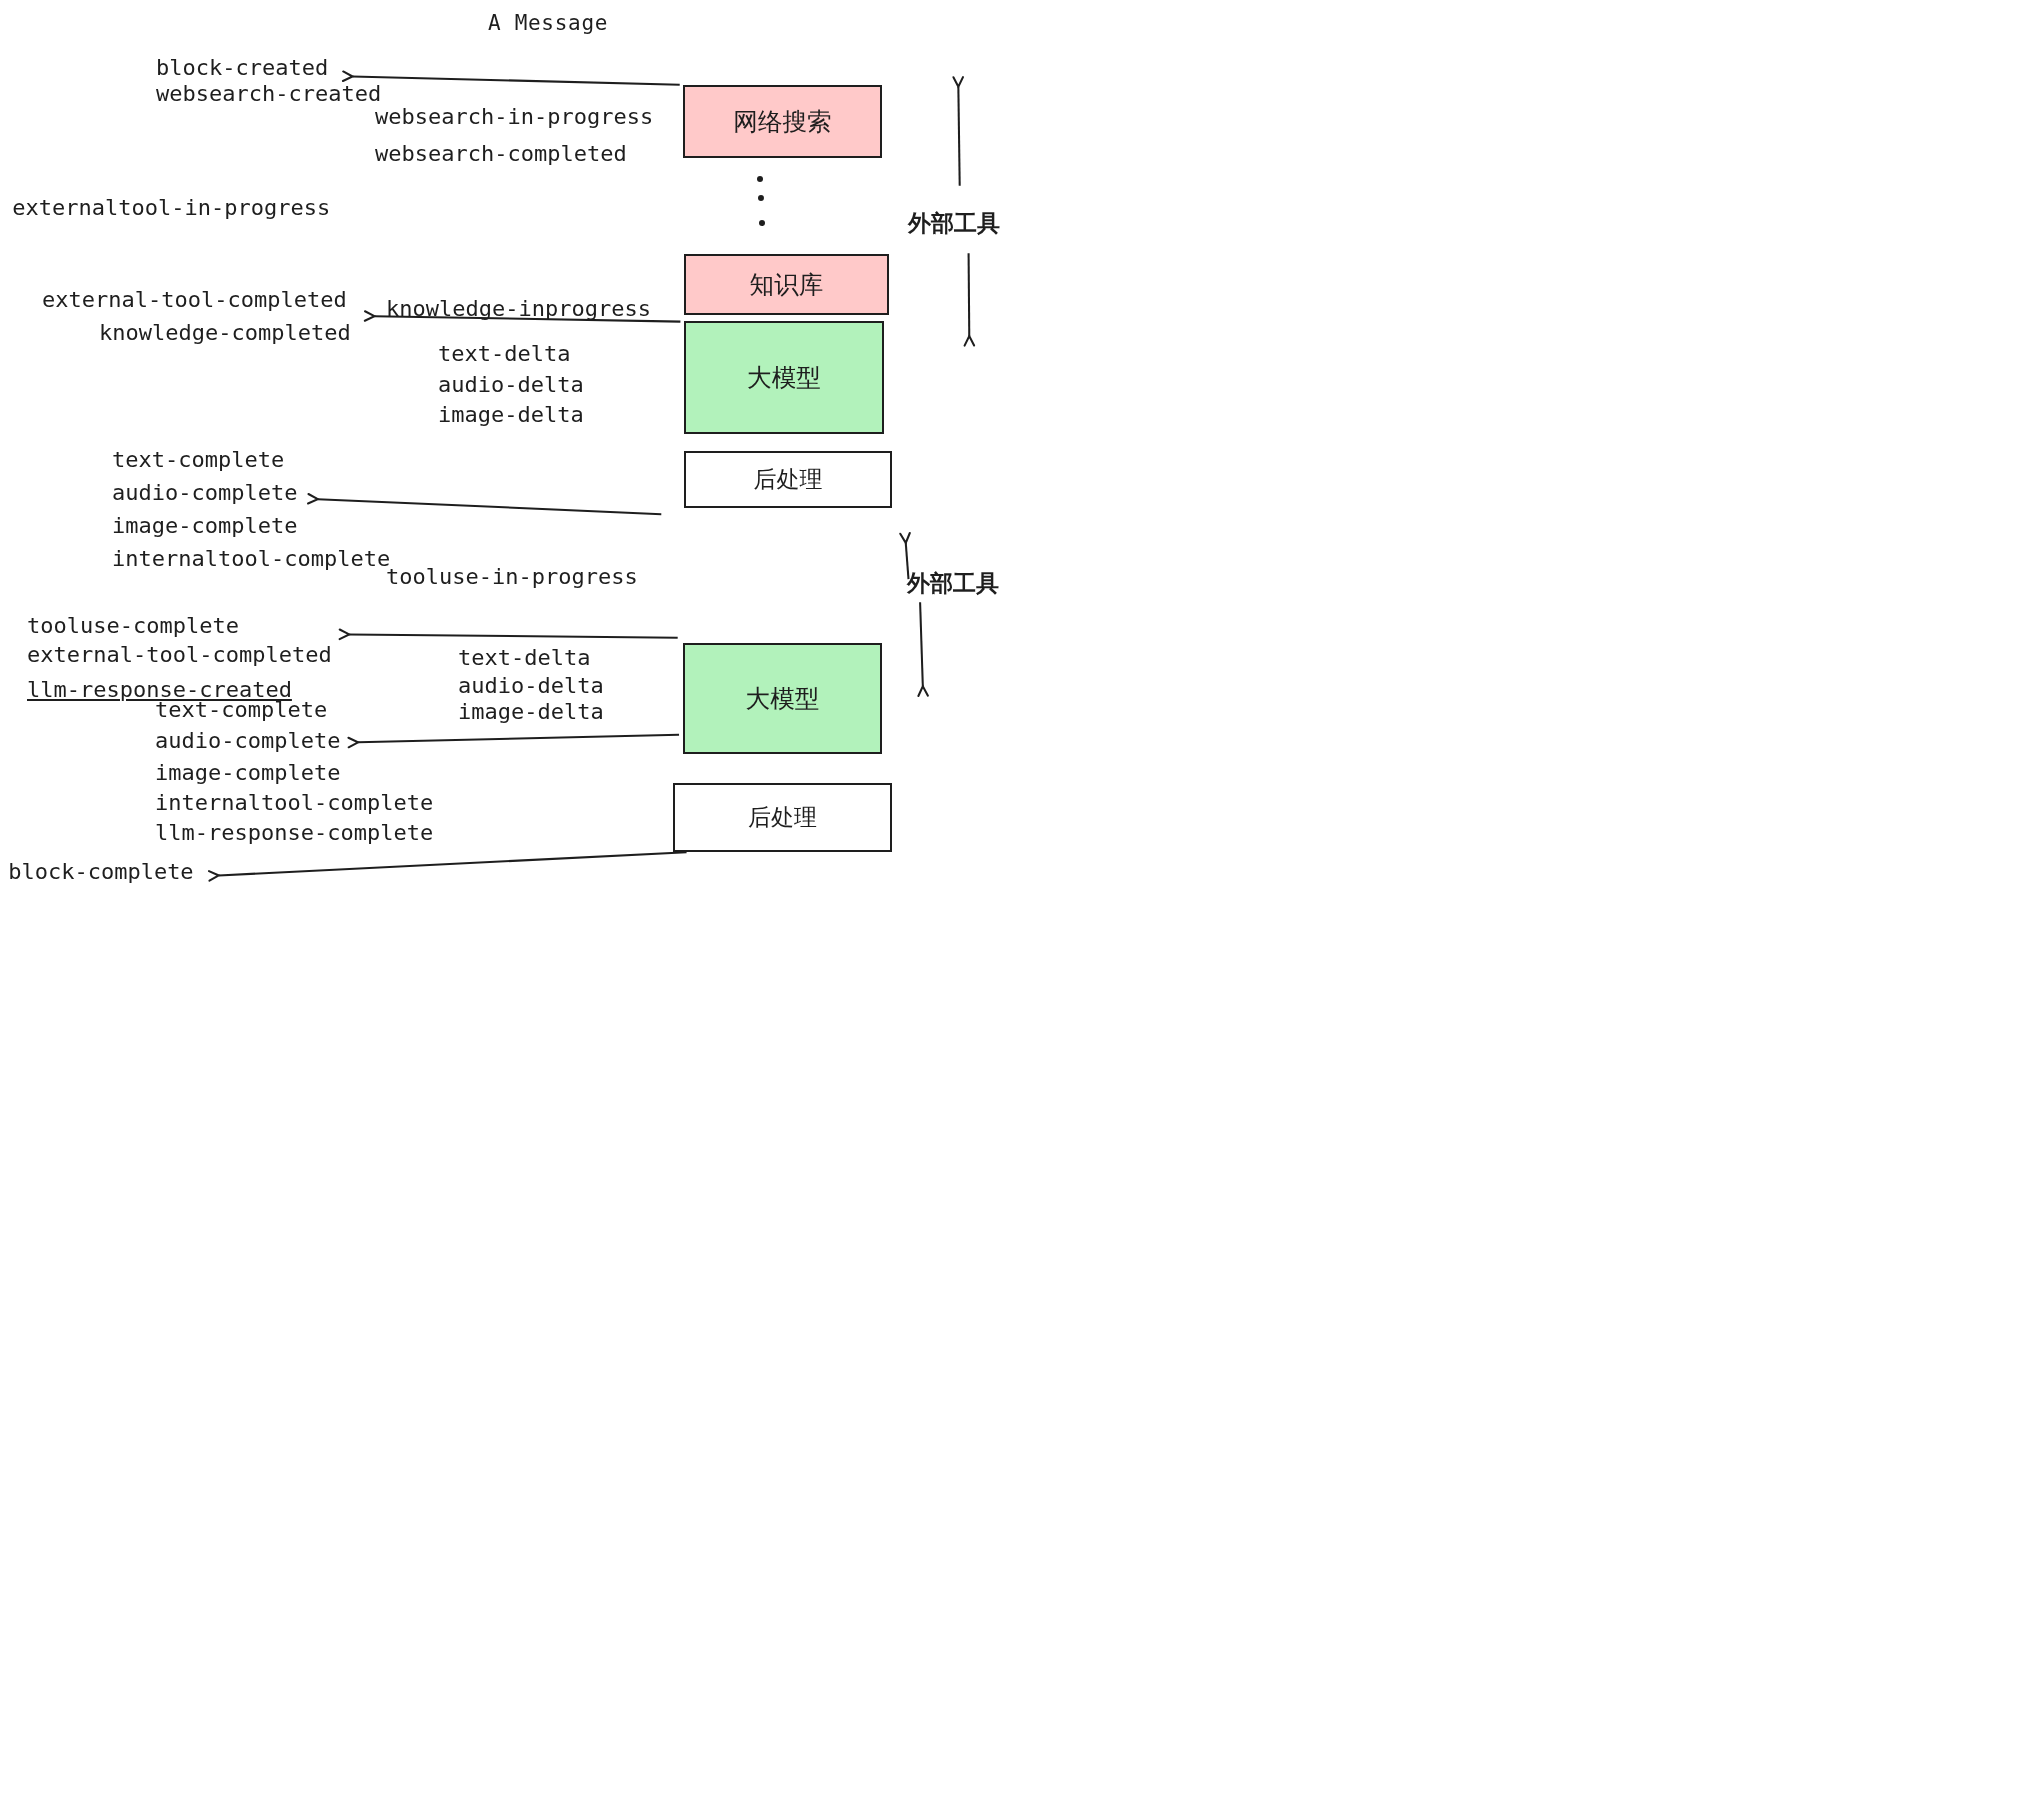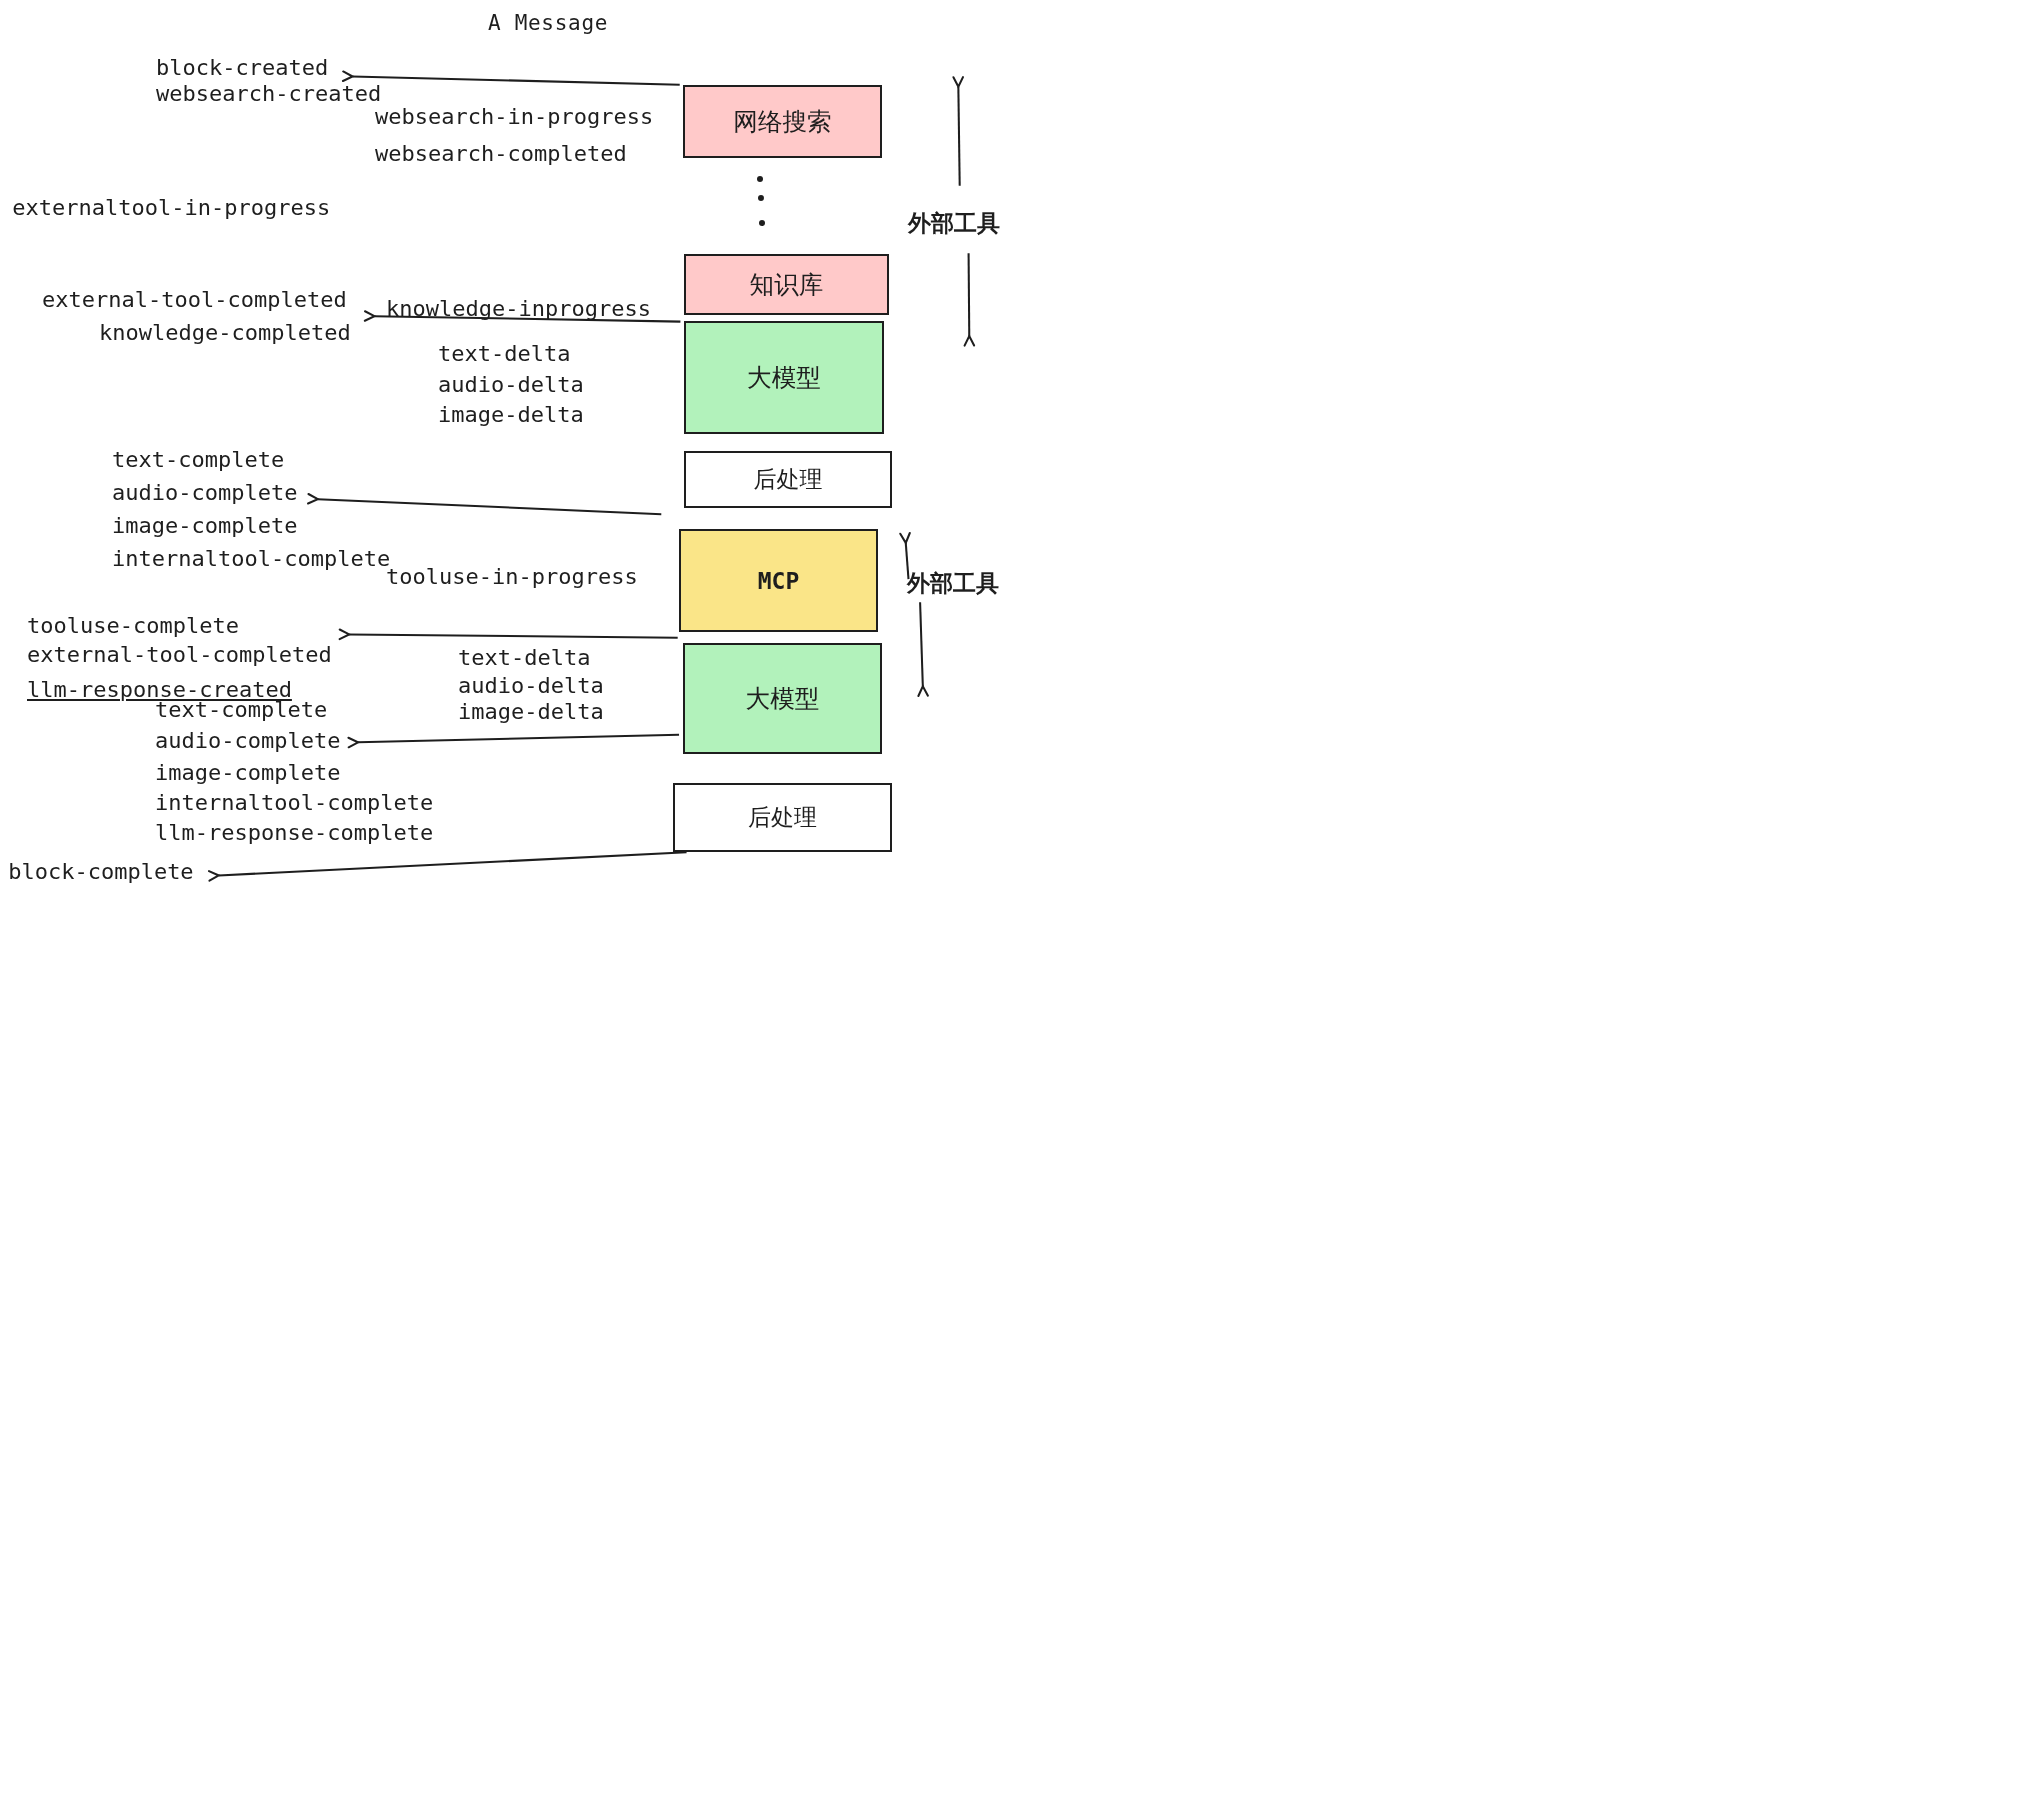--- a/index.html
+++ b/index.html
@@ -83,23 +83,20 @@
   </div>
   <div class="box box-knowledge">
     <span class="lbl">知识库</span>
   </div>
   <div class="box box-llm-1">
     <span class="lbl">大模型</span>
   </div>
   <div class="box box-post-1">
     <span class="lbl">后处理</span>
   </div>
-  <div class="box box-mcp">
-    <span class="lbl">MCP</span>
-  </div>
   <div class="box box-llm-2">
     <span class="lbl">大模型</span>
   </div>
   <div class="box box-post-2">
     <span class="lbl">后处理</span>
   </div>
 
   <div class="dot dot-1"></div>
   <div class="dot dot-2"></div>
   <div class="dot dot-3"></div>

